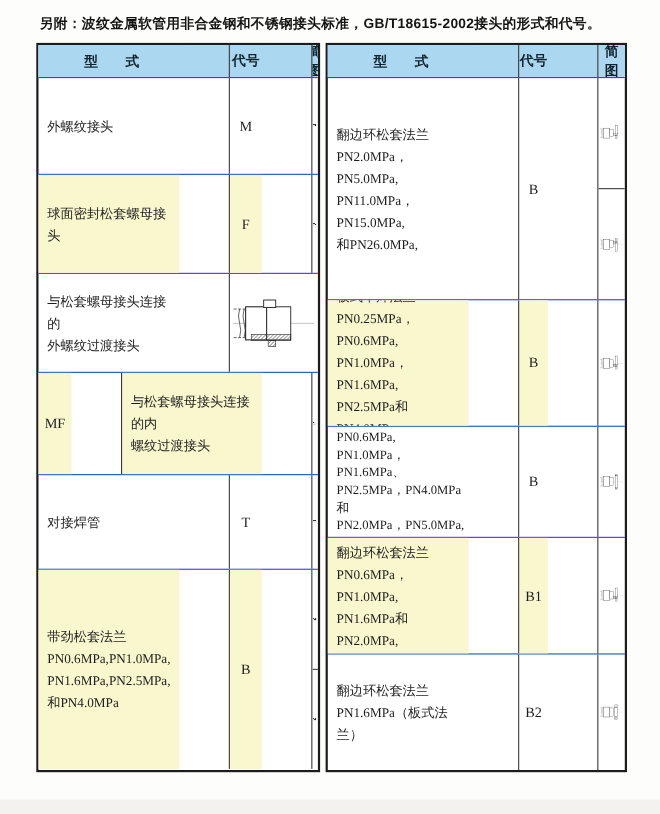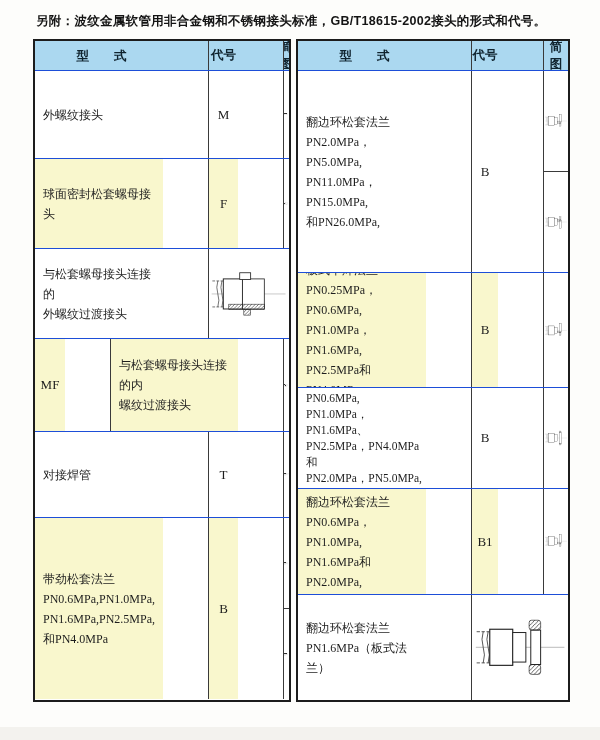--- a/index.html
+++ b/index.html
@@ -379,20 +379,21 @@
                   <rect x="71" y="48" width="7" height="13" fill="url(#h12)" stroke="#222" stroke-width="0.8"></rect>
                 </svg>
               </div>
             </div>
         </div>
       </div>
 
       <div class="trow" style="height:106px" data-hl="false">
         <div class="cell cell-type">翻边环松套法兰
 PN1.6MPa（板式法兰）</div>
+        <div class="cell cell-code">B2</div>
         <div class="cell cell-diag">
           <div class="sub">
               <div class="diag">
                 <svg viewBox="0 0 110 70" preserveAspectRatio="xMidYMid meet">
                   <defs>
                     <pattern id="h13" patternUnits="userSpaceOnUse" width="5" height="5">
                       <path d="M0 5 L5 0" stroke="#444" stroke-width="1"></path>
                     </pattern>
                   </defs>
                   <line x1="1" y1="35" x2="109" y2="35" stroke="#777" stroke-width="0.6"></line>

